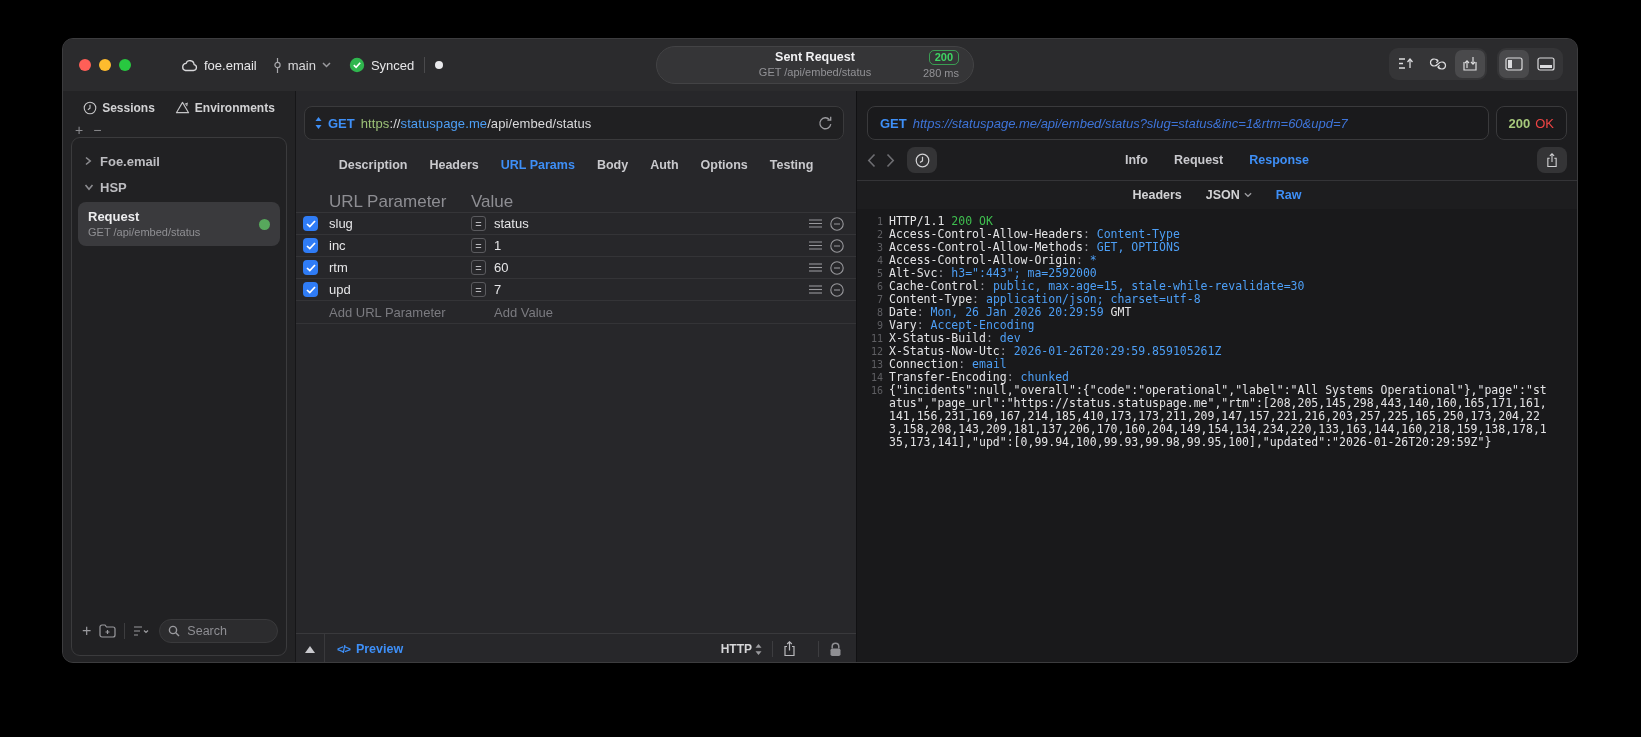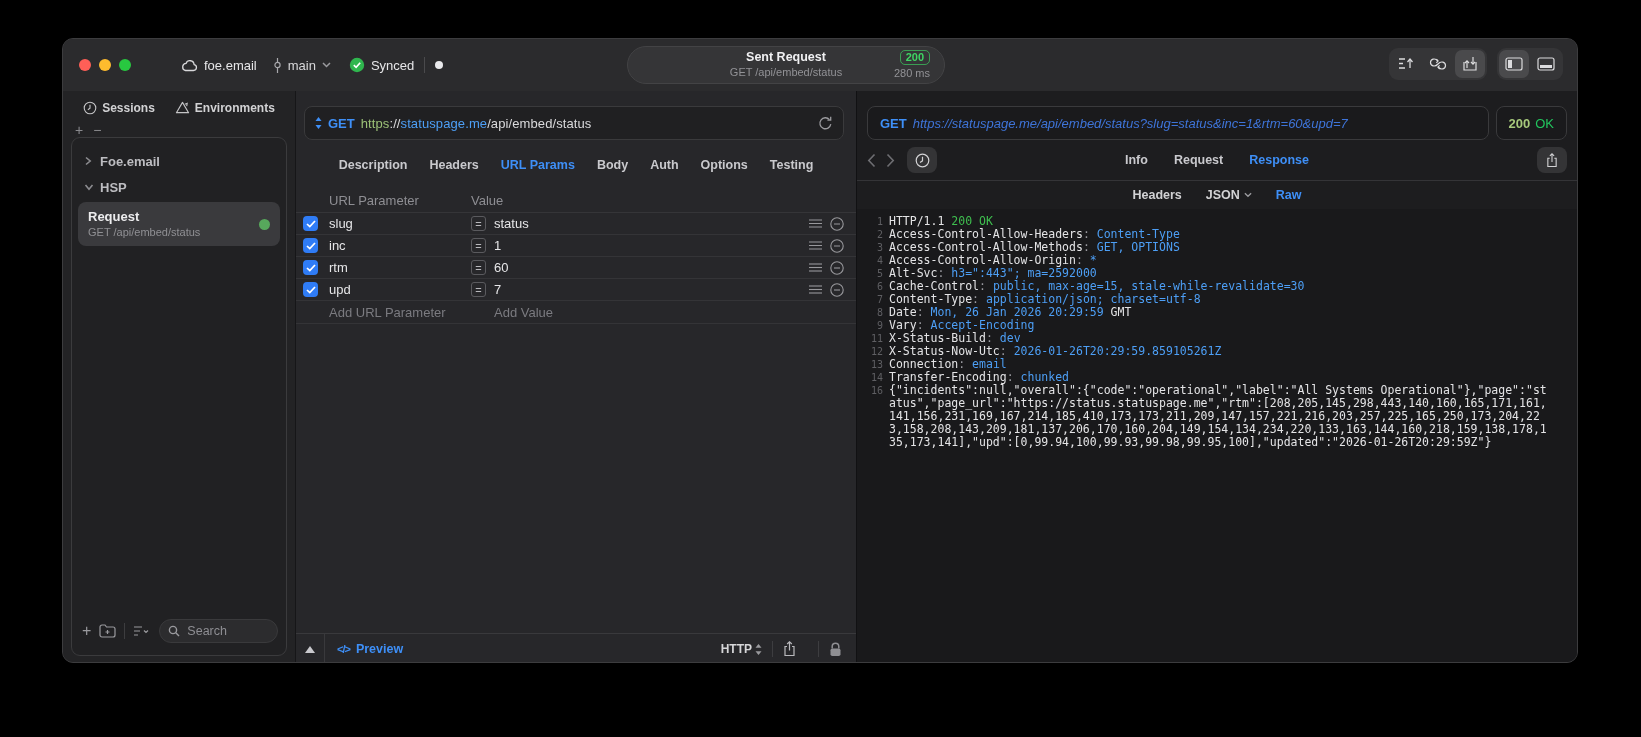--- a/index.html
+++ b/index.html
@@ -10,21 +10,21 @@
     overflow:hidden;box-sizing:border-box;}
   
   .titlebar{position:relative;height:52px;background:#2b2b2d;display:flex;align-items:center;}
   .traffic{display:flex;gap:8px;margin-left:16px;}
   .tl{width:12px;height:12px;border-radius:50%;}
   .tl.r{background:#ff5f57}.tl.y{background:#febc2e}.tl.g{background:#28c840}
   .tb-item{display:flex;align-items:center;gap:6px;color:#e6e6e8;font-size:13px;}
   .tb-item .dim{color:#d8d8da}
   .tb-sep{width:1px;height:16px;background:#4a4a4c;margin:0 10px;}
   .tb-dot{width:8px;height:8px;border-radius:50%;background:#e9e9eb;}
-  .tb-center{position:absolute;left:564px;top:7px;width:318px;height:38px;background:#353537;
+  .tb-center{position:absolute;left:593px;top:7px;width:318px;height:38px;background:#353537;
     border:1px solid #434345;border-radius:19px;display:flex;flex-direction:column;justify-content:center;box-sizing:border-box;padding:0 14px;}
   .tbc-row{position:relative;display:flex;justify-content:center;align-items:center;line-height:15px;}
   .tbc-title{font-size:12.5px;font-weight:700;color:#f0f0f2;}
   .tbc-badge{position:absolute;right:0;top:0;font-size:11px;font-weight:700;color:#3ed563;
     border:1px solid rgba(62,213,99,.65);border-radius:5px;padding:0 5px;line-height:13px;}
   .tbc-sub{font-size:11px;color:#929296;}
   .tbc-ms{position:absolute;right:0;top:1px;font-size:11px;color:#929296;}
   .tb-right{position:absolute;right:14px;top:9px;display:flex;gap:10px;}
   .tb-group{display:flex;align-items:center;background:#353537;border-radius:9px;padding:2px;gap:2px;}
   .tb-btn{width:30px;height:28px;display:flex;align-items:center;justify-content:center;border-radius:7px;color:#dcdcde;}
@@ -59,21 +59,21 @@
   .urlbar{margin:15px 12px 0 8px;height:34px;background:#202022;border:1px solid #3a3a3c;border-radius:8px;
     display:flex;align-items:center;padding:0 10px;box-sizing:border-box;gap:6px;}
   .method{color:#3e8ff7;font-weight:700;font-size:13px;}
   .urltext{font-size:13px;letter-spacing:.1px;white-space:nowrap;}
   .urlbar .spacer{flex:1}
   .refresh{color:#9a9a9e;}
   .ed-tabs{height:34px;margin-top:8px;display:flex;align-items:center;justify-content:center;gap:22px;}
   .tab{font-size:12.5px;font-weight:600;color:#c9c9cd;cursor:default;}
   .tab.active{color:#3e8ff7;}
   .ptable{margin-top:6px;font-size:13px;}
-  .pt-head{display:flex;height:24px;align-items:center;color:#8e8e93;font-size:13px;border-bottom:1px solid #353538;}
+  .pt-head{display:flex;height:24px;align-items:flex-end;color:#8e8e93;font-size:17px;border-bottom:1px solid #353538;}
   .pt-col1{width:175px;padding-left:33px;box-sizing:border-box;}
   .pt-row{display:flex;align-items:center;height:21px;border-bottom:1px solid #343437;color:#e6e6e8;}
   .pt-check{width:33px;display:flex;justify-content:flex-start;padding-left:7px;box-sizing:border-box;}
   .cbox{width:15px;height:15px;border-radius:4px;background:#2f7cf6;display:flex;align-items:center;justify-content:center;}
   .pt-name{width:142px;}
   .eqbox{width:15px;height:15px;border:1px solid #5a5a5e;border-radius:3px;color:#b9b9bd;font-size:11px;
     display:flex;align-items:center;justify-content:center;margin-right:8px;box-sizing:border-box;}
   .pt-val{flex:1;display:flex;align-items:center;}
   .pt-icons{display:flex;align-items:center;gap:8px;padding-right:12px;color:#98989c;}
   .pt-add{display:flex;height:22px;align-items:center;color:#7b7b80;}
@@ -89,21 +89,21 @@
   .f-ic.lock{color:#8f8f93;margin-right:14px;}
   
   .vw-top{height:49px;display:flex;align-items:center;gap:7px;padding:15px 10px 0 10px;box-sizing:content-box;height:34px;}
   .vw-url{flex:1;height:34px;border:1px solid #3a3a3c;border-radius:8px;background:#1a1a1c;
     display:flex;align-items:center;padding:0 12px;box-sizing:border-box;white-space:nowrap;overflow:hidden;}
   .vw-url .m{color:#3e8ff7;font-weight:700;font-size:13px;margin-right:6px;}
   .vw-url .u{color:#3e74d9;font-size:13px;font-style:italic;}
   .vw-status{height:34px;border:1px solid #3a3a3c;border-radius:8px;background:#1a1a1c;
     display:flex;align-items:center;padding:0 12px;gap:5px;box-sizing:border-box;}
   .vw-status .c{color:#a7c97c;font-weight:700;font-size:13px;}
-  .vw-status .t{color:#22c55e;font-size:13px;}
+  .vw-status .t{color:#ef4444;font-size:13px;}
   .vw-nav{position:relative;height:40px;display:flex;align-items:center;border-bottom:1px solid #343437;padding:0 10px;}
   .nav-arrows{display:flex;gap:10px;color:#6e6e72;}
   .clockbtn{margin-left:12px;width:30px;height:26px;background:#343436;border-radius:8px;
     display:flex;align-items:center;justify-content:center;color:#d2d2d4;}
   .vw-tabs{position:absolute;left:0;right:0;display:flex;justify-content:center;gap:26px;}
   .vw-share{margin-left:auto;width:30px;height:26px;background:#343436;border-radius:8px;
     display:flex;align-items:center;justify-content:center;color:#d2d2d4;z-index:2;}
   .vw-subnav{height:28px;display:flex;align-items:center;justify-content:center;gap:24px;background:#1d1d1f;}
   .subtab{display:flex;align-items:center;gap:4px;font-size:12.5px;font-weight:600;color:#d2d2d4;}
   .subtab.active{color:#3e8ff7;}

